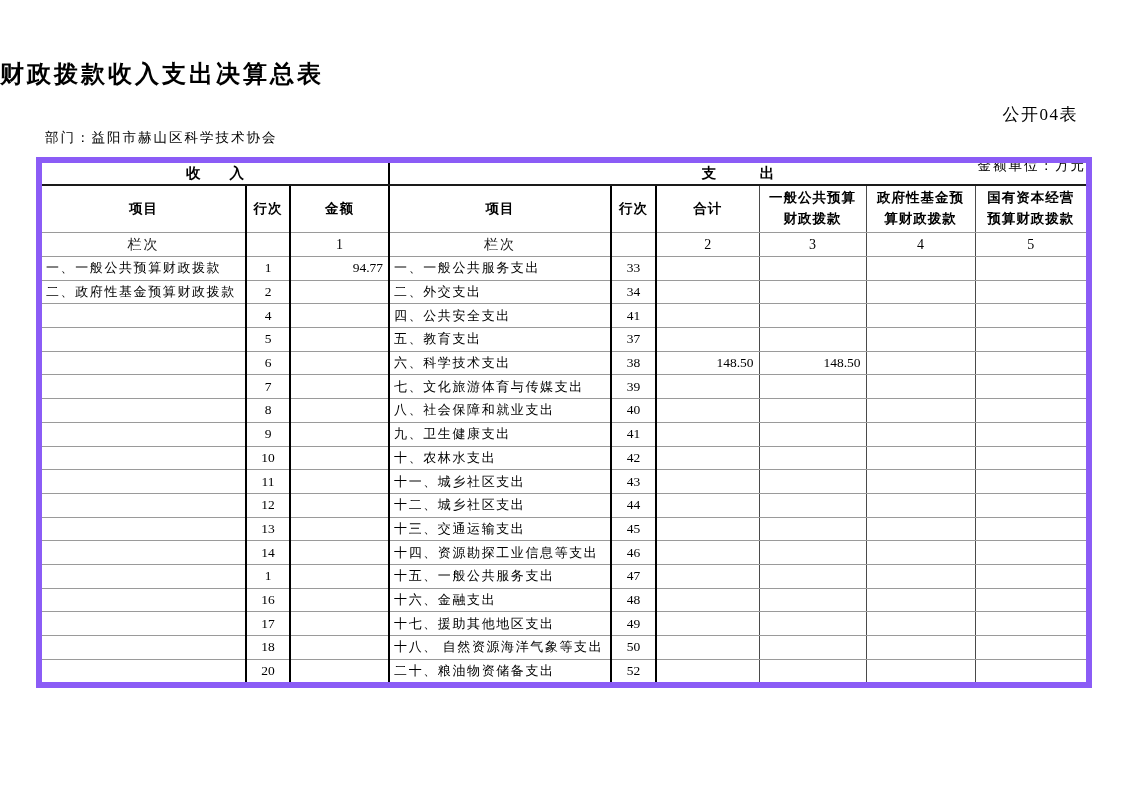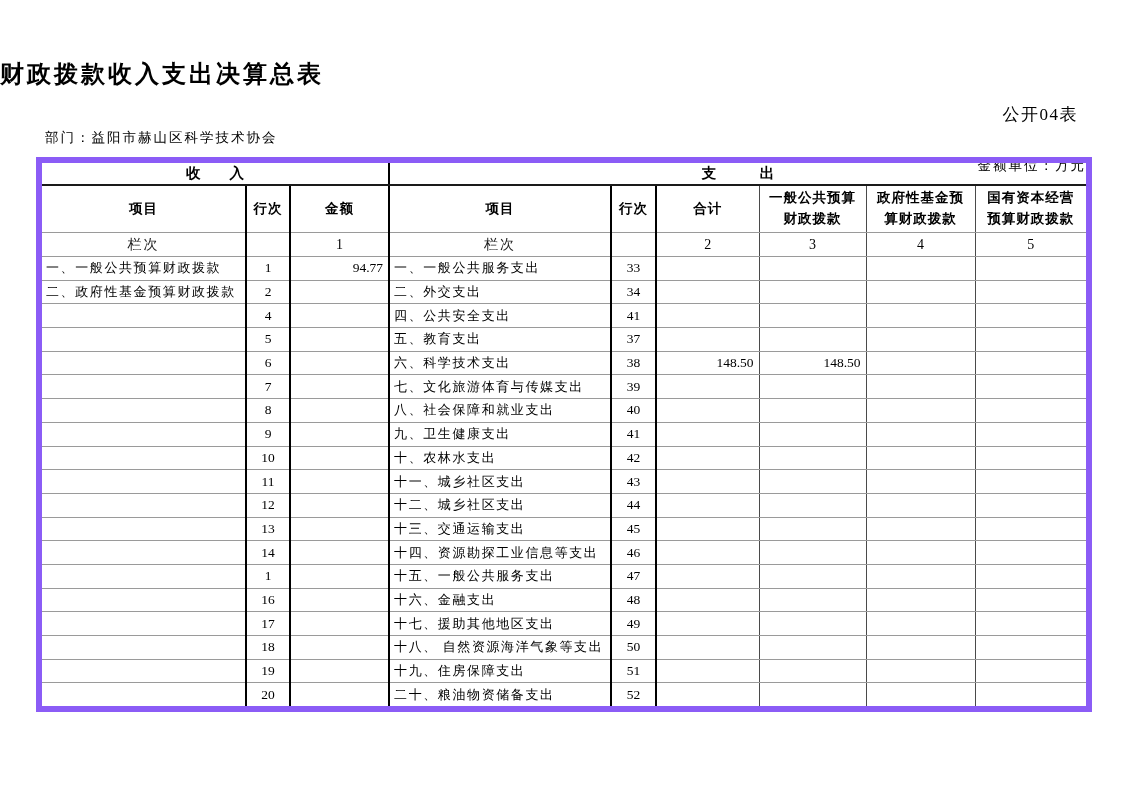--- a/index.html
+++ b/index.html
@@ -279,31 +279,20 @@
         <td class="num"></td>
         <td class="item thick-l">十八、 自然资源海洋气象等支出</td>
         <td class="line thick-l thick-r">50</td>
         <td class="num"></td>
         <td class="num"></td>
         <td class="num"></td>
         <td class="num"></td>
       </tr>
       <tr class="data-row">
         <td class="item"></td>
-        <td class="line thick-l thick-r">19</td>
-        <td class="num"></td>
-        <td class="item thick-l">十九、住房保障支出</td>
-        <td class="line thick-l thick-r">51</td>
-        <td class="num"></td>
-        <td class="num"></td>
-        <td class="num"></td>
-        <td class="num"></td>
-      </tr>
-      <tr class="data-row">
-        <td class="item"></td>
         <td class="line thick-l thick-r">20</td>
         <td class="num"></td>
         <td class="item thick-l">二十、粮油物资储备支出</td>
         <td class="line thick-l thick-r">52</td>
         <td class="num"></td>
         <td class="num"></td>
         <td class="num"></td>
         <td class="num"></td>
       </tr>
     </tbody>

